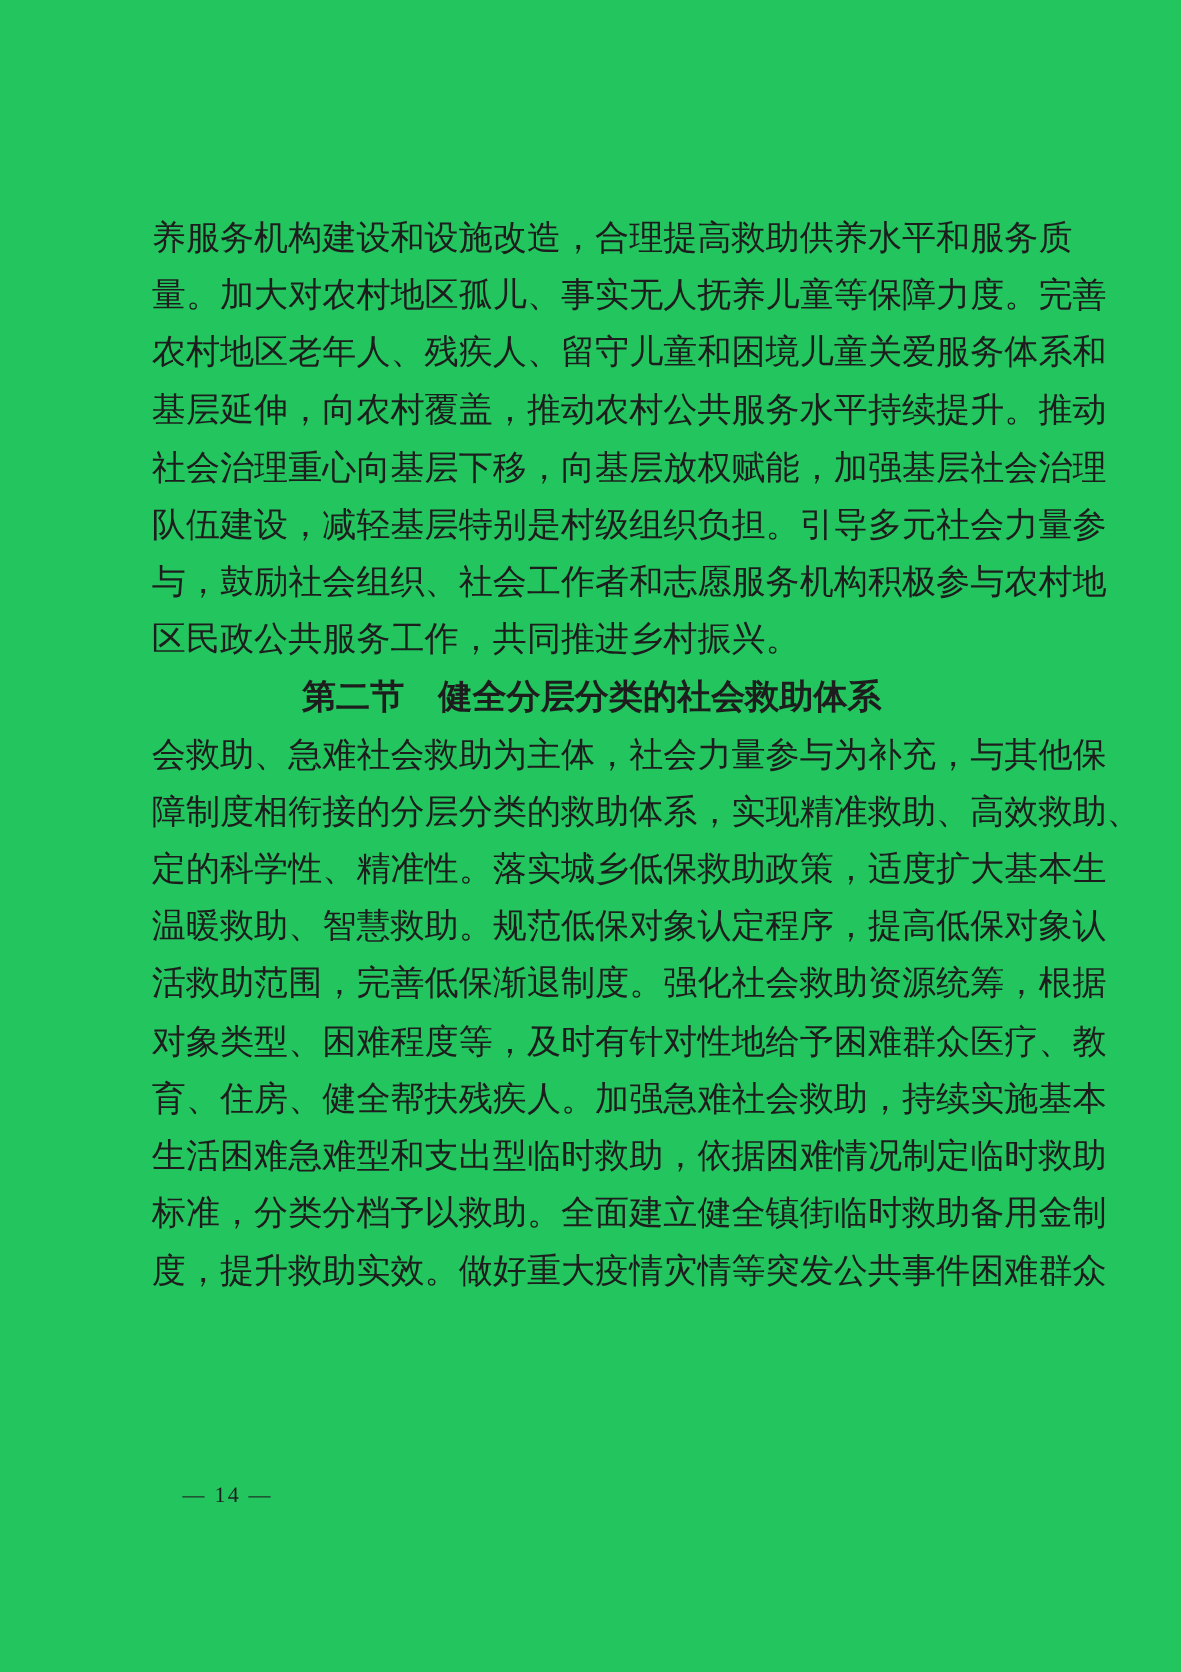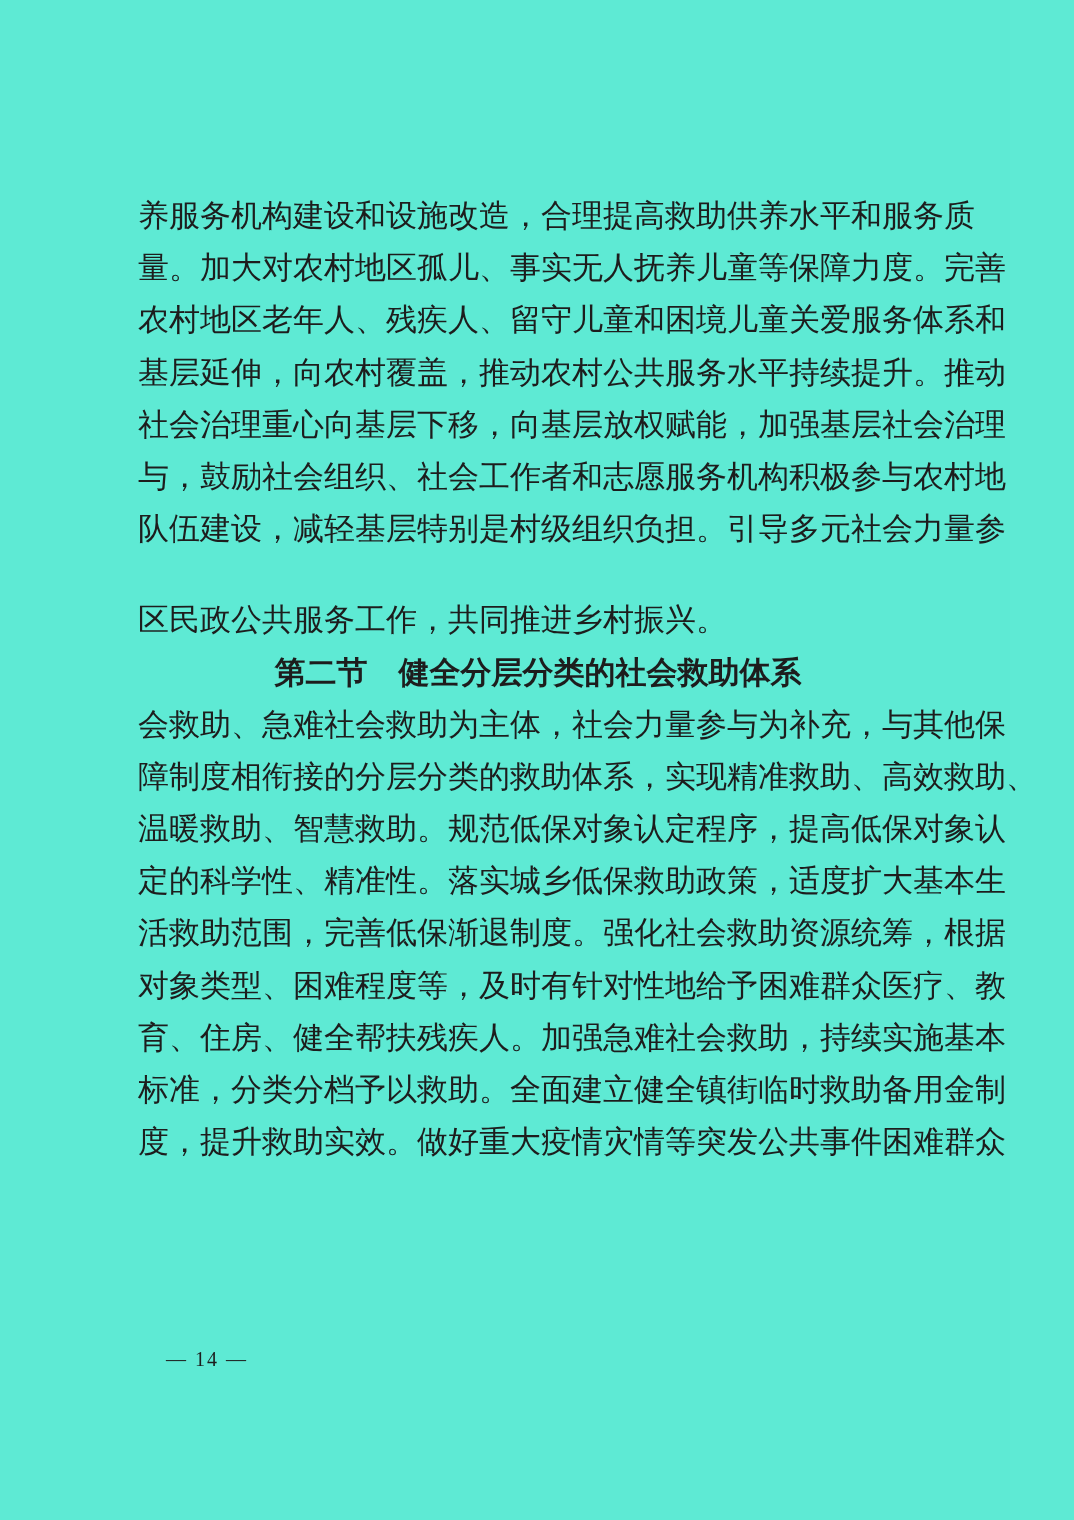--- a/index.html
+++ b/index.html
@@ -4,21 +4,21 @@
 <style>
   html, body {
     margin: 0;
     padding: 0;
     background: #ffffff;
   }
   .page {
     position: relative;
     width: 1074px;
     height: 1520px;
-    background: #5eead4;
+    background: #22c55e;
     overflow: hidden;
     font-family: "Liberation Serif", "DejaVu Serif", serif;
   }
   .text-block {
     position: absolute;
     left: 138px;
     top: 190px;
     width: 800px;
     font-size: 31px;
     line-height: 52.2px;
@@ -27,21 +27,20 @@
   }
   .line {
     height: 52.2px;
     text-align: justify;
     text-align-last: justify;
     white-space: nowrap;
   }
   .line.para-end {
     text-align: right;
     text-align-last: left;
-    margin-top: 39px;
   }
   .line.heading {
     text-align: right;
     text-align-last: center;
     font-weight: bold;
     white-space: nowrap;
   }
   .line.indent {
     padding-left: 62px;
   }
@@ -57,31 +56,32 @@
 </head>
 <body>
 
 <div class="page">
   <div class="text-block">
     <div class="line">养服务机构建设和设施改造，合理提高救助供养水平和服务质</div>
     <div class="line">量。加大对农村地区孤儿、事实无人抚养儿童等保障力度。完善</div>
     <div class="line">农村地区老年人、残疾人、留守儿童和困境儿童关爱服务体系和</div>
     <div class="line">基层延伸，向农村覆盖，推动农村公共服务水平持续提升。推动</div>
     <div class="line">社会治理重心向基层下移，向基层放权赋能，加强基层社会治理</div>
+    <div class="line">队伍建设，减轻基层特别是村级组织负担。引导多元社会力量参</div>
     <div class="line">与，鼓励社会组织、社会工作者和志愿服务机构积极参与农村地</div>
-    <div class="line">队伍建设，减轻基层特别是村级组织负担。引导多元社会力量参</div>
     <div class="line para-end">区民政公共服务工作，共同推进乡村振兴。</div>
 
     <div class="line heading">第二节　健全分层分类的社会救助体系</div>
 
     <div class="line">会救助、急难社会救助为主体，社会力量参与为补充，与其他保</div>
     <div class="line">障制度相衔接的分层分类的救助体系，实现精准救助、高效救助、</div>
+    <div class="line">定的科学性、精准性。落实城乡低保救助政策，适度扩大基本生</div>
     <div class="line">温暖救助、智慧救助。规范低保对象认定程序，提高低保对象认</div>
-    <div class="line">定的科学性、精准性。落实城乡低保救助政策，适度扩大基本生</div>
     <div class="line">活救助范围，完善低保渐退制度。强化社会救助资源统筹，根据</div>
     <div class="line">对象类型、困难程度等，及时有针对性地给予困难群众医疗、教</div>
     <div class="line">育、住房、健全帮扶残疾人。加强急难社会救助，持续实施基本</div>
+    <div class="line">生活困难急难型和支出型临时救助，依据困难情况制定临时救助</div>
     <div class="line">标准，分类分档予以救助。全面建立健全镇街临时救助备用金制</div>
     <div class="line">度，提升救助实效。做好重大疫情灾情等突发公共事件困难群众</div>
   </div>
 
   <div class="footer">— 14 —</div>
 </div>
 
 </body></html>

